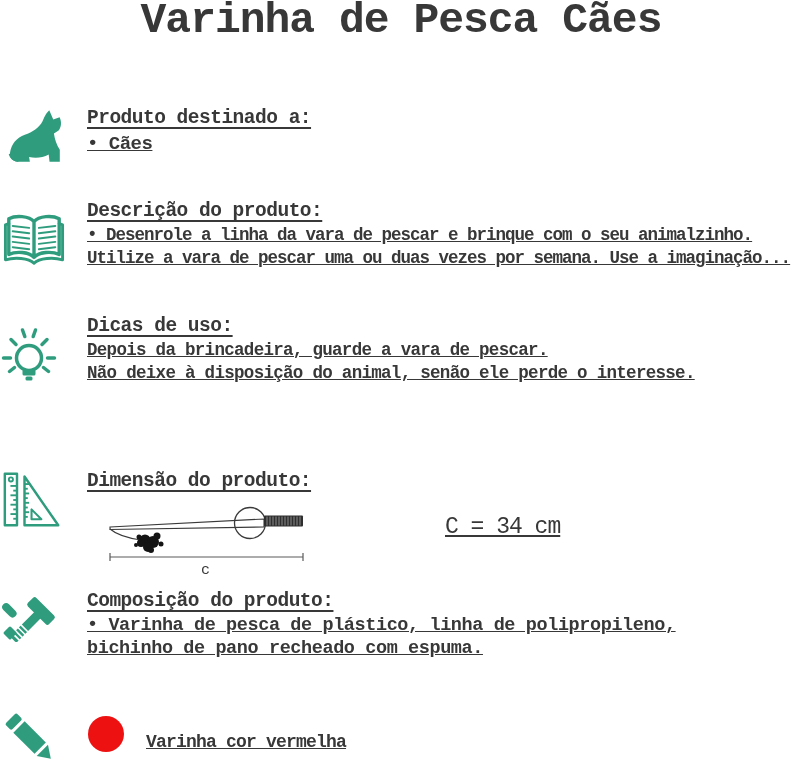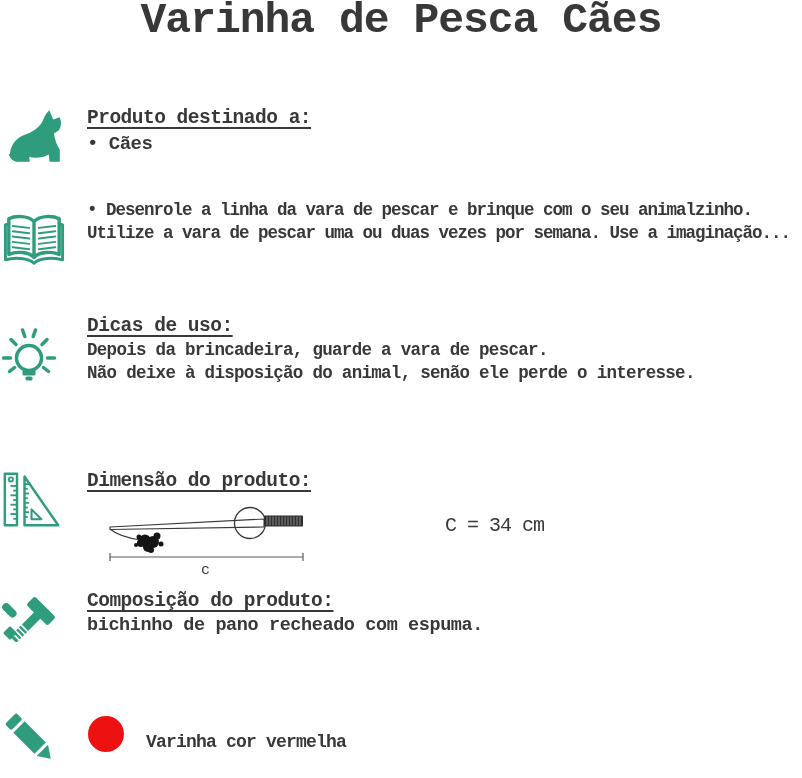--- a/index.html
+++ b/index.html
@@ -7,40 +7,40 @@
     position:relative;width:802px;height:778px;background:#ffffff;overflow:hidden;
     font-family:"Liberation Mono","DejaVu Sans Mono",monospace;color:#383838;
   }
   .page-title{
     position:absolute;top:-4px;left:0;width:802px;text-align:center;
     font-size:43px;font-weight:bold;letter-spacing:-1px;white-space:nowrap;
   }
   .section{position:absolute;left:0;width:802px;display:flex;align-items:flex-start;}
   .icon-box{width:87px;flex:none;box-sizing:border-box;}
   .icon-box svg{display:block;color:#2f9d7d;}
-  .content{flex:1;min-width:0;}
+  .content{flex:1;min-width:0;text-decoration:underline;}
   .heading{
     display:inline-block;margin:0;font-size:19.5px;line-height:25px;font-weight:bold;
     letter-spacing:-0.5px;text-decoration:underline;
     text-decoration-thickness:1.5px;text-underline-offset:4px;white-space:nowrap;
   }
   .body-line{
     font-size:17.5px;line-height:23px;font-weight:bold;letter-spacing:-1px;white-space:nowrap;
   }
   .sec-target{top:106px}      .icon-target{padding:1px 0 0 8px}
   .sec-description{top:199px} .icon-description{padding:11px 0 0 3px}
   .sec-tips{top:314px}        .icon-tips{padding:8px 0 0 1px}
   .sec-dimension{top:469px}   .icon-dimension{padding:0 0 0 2px}
   .sec-composition{top:589px} .icon-composition{padding:3px 0 0 0}
   .sec-colors{top:706px}      .icon-colors{padding:0}
   .sec-target .body-line{font-size:19px;letter-spacing:-0.5px;margin-top:2px;}
   .sec-tips .body-line{letter-spacing:-0.7px;}
   .sec-composition .body-line{font-size:18.5px;letter-spacing:-0.4px;}
   .dim-row{display:flex;align-items:flex-start;margin-top:4px;margin-left:14px;}
-  .dim-measure{font-size:20px;letter-spacing:-1px;margin:16px 4px 0 24px;white-space:nowrap;text-align:right;}
+  .dim-measure{font-size:23px;letter-spacing:-1px;margin:16px 4px 0 24px;white-space:nowrap;text-align:right;}
   .swatch-row{display:flex;align-items:flex-end;margin-top:10px;margin-left:1px;}
   .swatch-dot{width:36px;height:36px;border-radius:50%;flex:none;}
   .swatch-label{font-size:18px;letter-spacing:-0.8px;margin-left:22px;font-weight:bold;white-space:nowrap;}
 </style>
 </head>
 <body>
 
 <div id="page">
 
   <div class="page-title">Varinha de Pesca Cães</div>
@@ -71,20 +71,21 @@
             <path d="M10 37.5 L27 39.5"></path>
           <path d="M37 17.5 L54 15.5"></path>
             <path d="M37 23 L54 21"></path>
             <path d="M37 28.5 L54 26.5"></path>
             <path d="M37 34 L54 32"></path>
             <path d="M37 39.5 L54 37.5"></path>
         </g>
       </svg>
     </div>
     <div class="content">
+      <h2 class="heading">Descrição do produto:</h2>
       <div class="body-line">• Desenrole a linha da vara de pescar e brinque com o seu animalzinho.</div>
       <div class="body-line">Utilize a vara de pescar uma ou duas vezes por semana. Use a imaginação...</div>
     </div>
   </div>
 
   <div class="section sec-tips">
     <div class="icon-box icon-tips">
       <svg width="56" height="64" viewBox="0 0 56 64" fill="none" stroke="currentColor" stroke-linecap="round">
         <circle cx="28" cy="36" r="12.5" stroke-width="3.5"></circle>
         <rect x="21.5" y="48" width="13" height="5.5" rx="1.5" fill="currentColor" stroke="none"></rect>
@@ -194,20 +195,21 @@
             <path d="M24 42 L35 42"></path>
             <path d="M24 46 L35 46"></path>
             <path d="M24 50 L35 50"></path>
         </g>
         <rect x="1" y="14" width="17" height="8" rx="4" fill="currentColor" transform="rotate(45 9 18)"></rect>
         <rect x="5" y="36" width="10" height="10" rx="1.5" fill="currentColor" transform="rotate(45 10 41)"></rect>
       </svg>
     </div>
     <div class="content">
       <h2 class="heading">Composição do produto:</h2>
+      <div class="body-line">• Varinha de pesca de plástico, linha de polipropileno,</div>
       <div class="body-line">bichinho de pano recheado com espuma.</div>
     </div>
   </div>
 
   <div class="section sec-colors">
     <div class="icon-box icon-colors">
       <svg width="62" height="70" viewBox="0 0 62 70">
         <g transform="rotate(-45 31 33)" fill="currentColor">
           <rect x="23" y="4" width="16" height="9" rx="2"></rect>
           <rect x="23" y="16" width="16" height="30"></rect>

